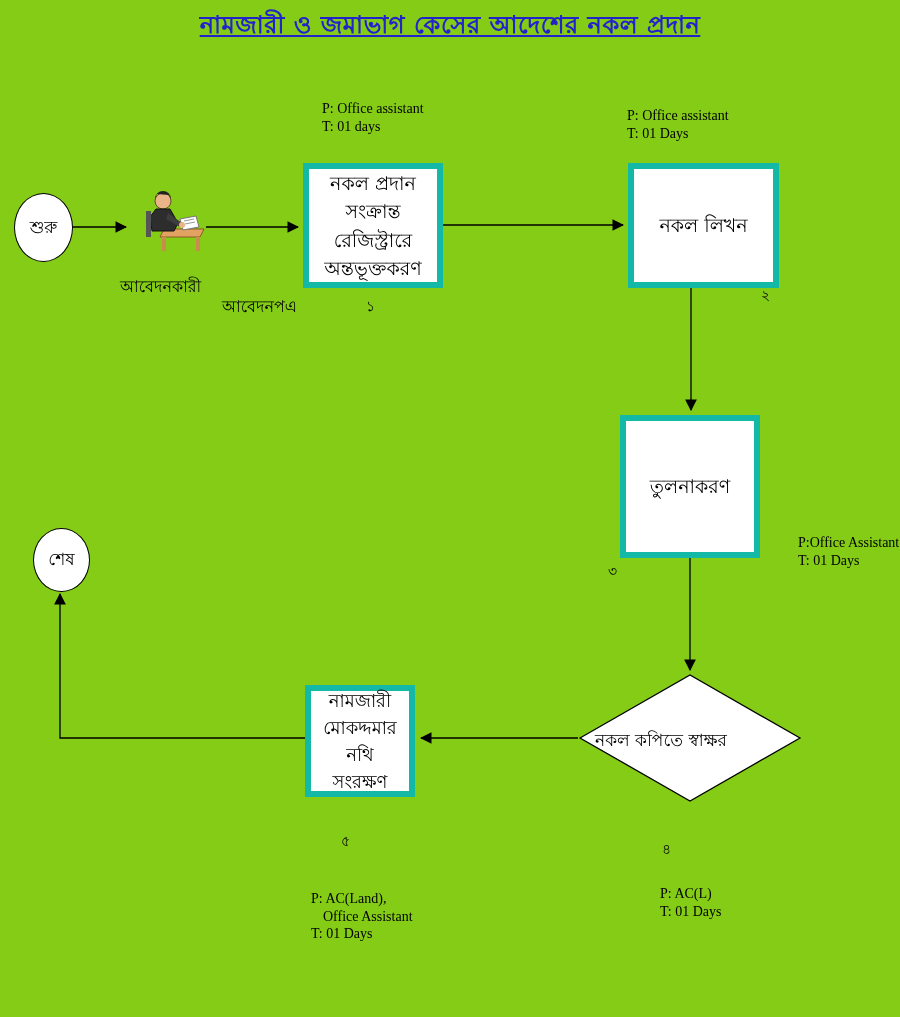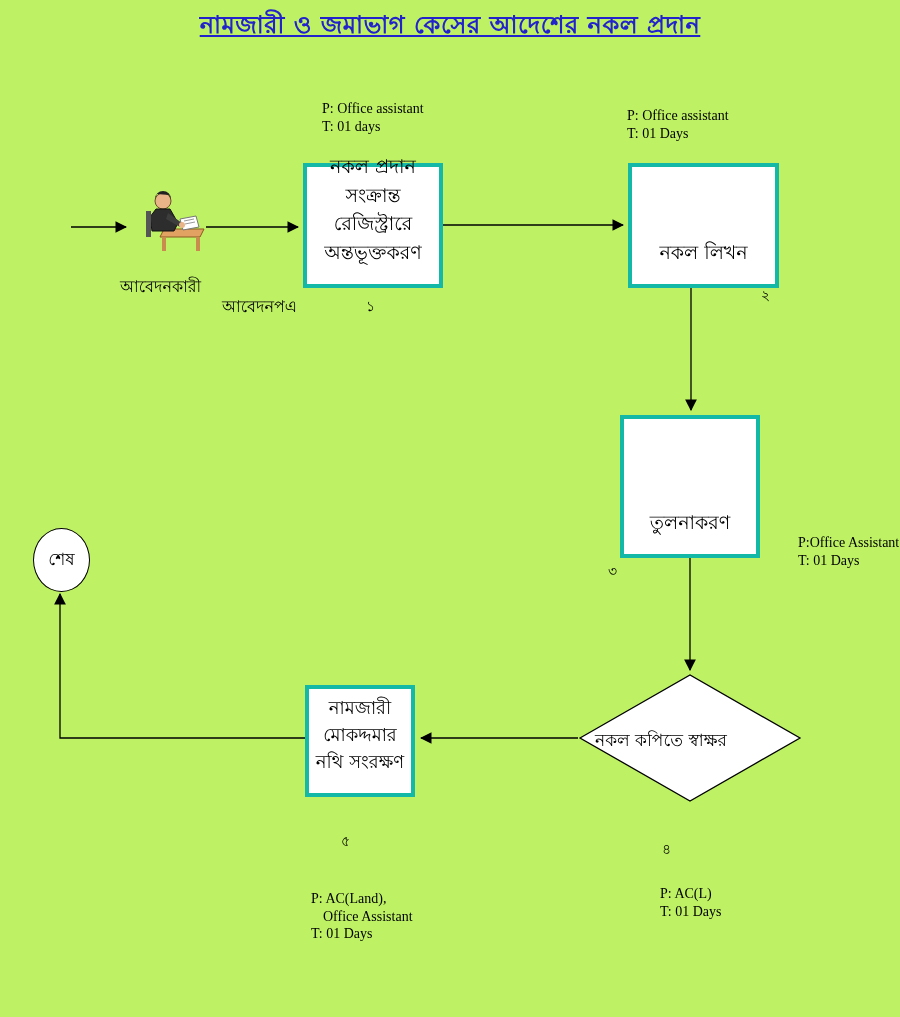--- a/index.html
+++ b/index.html
@@ -5,21 +5,21 @@
   html, body {
     margin: 0;
     padding: 0;
     background: #ffffff;
     font-family: "DejaVu Sans", sans-serif;
   }
   #canvas {
     position: relative;
     width: 900px;
     height: 1017px;
-    background: #bef264;
+    background: #84cc16;
     overflow: hidden;
   }
   #wires {
     position: absolute;
     left: 0; top: 0;
     width: 900px; height: 1017px;
   }
   .page-title {
     position: absolute;
     left: 0; top: 6px;
@@ -37,24 +37,24 @@
     border-radius: 50%;
     background: #fff;
     display: flex;
     align-items: center;
     justify-content: center;
     font-size: 17px;
     color: #000;
   }
   .proc-box {
     position: absolute;
-    border: 4px solid #14b8a6;
+    border: 6px solid #14b8a6;
     background: #fff;
     display: flex;
-    align-items: flex-end;
+    align-items: center;
     justify-content: center;
     text-align: center;
     font-size: 19px;
     line-height: 1.5;
     color: #000;
     padding: 18px 6px;
     box-sizing: border-box;
   }
   .diamond-label {
     position: absolute;
@@ -109,20 +109,23 @@
 
     <line x1="578" y1="738" x2="421" y2="738" stroke="#000" stroke-width="1.3" marker-end="url(#arrow)"></line>
 
     <path d="M305,738 L60,738 L60,594" fill="none" stroke="#000" stroke-width="1.3" marker-end="url(#arrow)"></path>
 
     <polygon points="580,738 690,675 800,738 690,801" fill="#ffffff" stroke="#000" stroke-width="1.3"></polygon>
   </svg>
 
   <div class="page-title">নামজারী ও জমাভাগ কেসের আদেশের নকল প্রদান</div>
 
+  <div class="terminator" style="left:14px; top:193px; width:57px; height:67px;">
+    <span>শুরু</span>
+  </div>
 
   <div class="clipart" style="left:130px; top:183px; width:76px; height:76px;">
     <svg width="76" height="76" viewBox="0 0 76 76" xmlns="http://www.w3.org/2000/svg">
 
       <polygon points="34,46 74,46 70,54 30,54" fill="#e2a262" stroke="#8a5a20" stroke-width="1"></polygon>
       <rect x="32" y="54" width="4" height="14" fill="#c98c4e"></rect>
       <rect x="66" y="54" width="4" height="14" fill="#c98c4e"></rect>
 
       <polygon points="50,36 66,33 69,44 53,47" fill="#ffffff" stroke="#777" stroke-width="1"></polygon>
       <line x1="54" y1="38" x2="64" y2="36" stroke="#999" stroke-width="1"></line>

